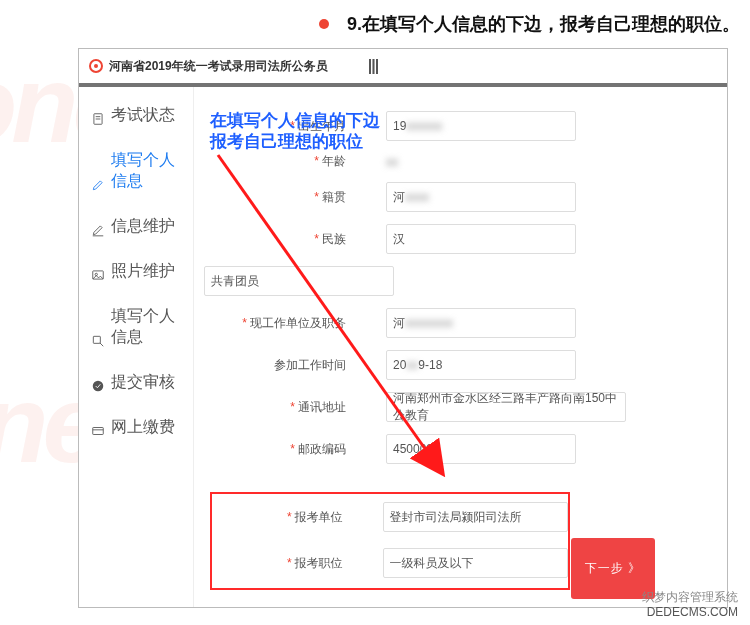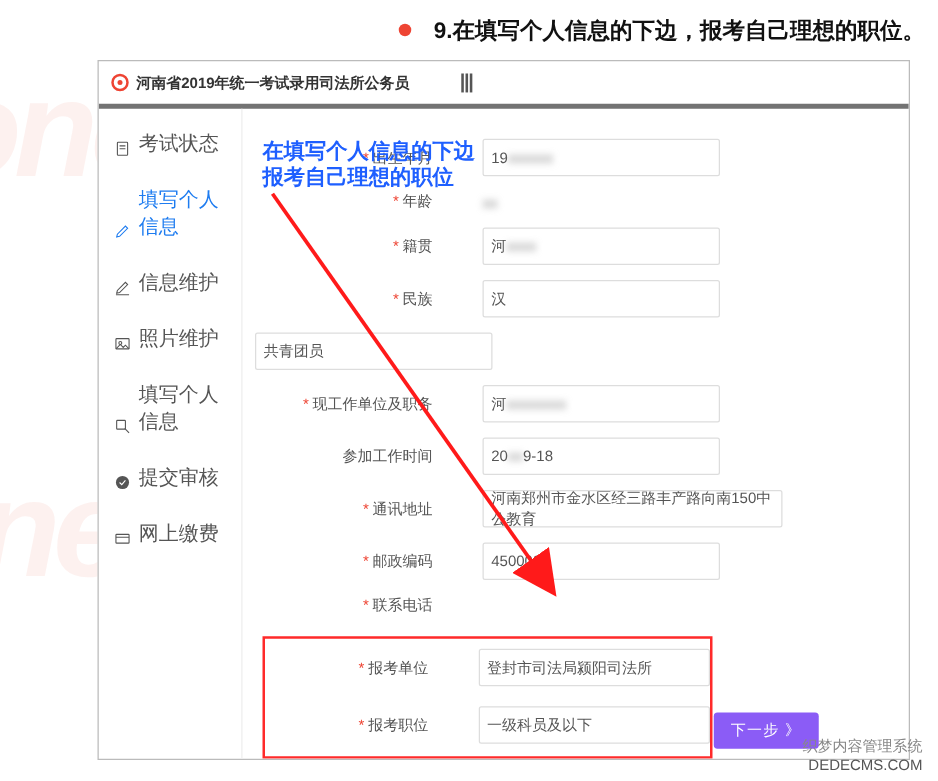--- a/index.html
+++ b/index.html
@@ -33,21 +33,21 @@
   .req { color: #e43; margin-right: 3px; }
   .val-box { width: 190px; height: 26px; border: 1px solid #ddd; border-radius: 2px; padding: 14px 6px; display: flex; align-items: center; color: #555; font-size: 12px; overflow: hidden; }
   .val-plain { color: #555; }
   .blur { filter: blur(3px); display: inline-block; color: #888; }
   
   .highlight-box { border: 2px solid #ff2a2a; padding: 8px 0 4px 0; margin-top: 16px; width: 360px; margin-left: 6px; }
   .highlight-box .row { margin-bottom: 16px; }
 
   .callout { position: absolute; top: 110px; left: 210px; color: #1e5fff; font-size: 17px; font-weight: 700; line-height: 1.25; z-index: 5; white-space: nowrap; }
 
-  .next-btn { position: absolute; right: 72px; bottom: 8px; background: #8b5cf6; color: #fff; border: none; border-radius: 3px; font-size: 12px; padding: 6px 14px; cursor: pointer; letter-spacing: 1px; }
+  .next-btn { position: absolute; right: 72px; bottom: 8px; background: #ef4444; color: #fff; border: none; border-radius: 3px; font-size: 12px; padding: 22px 14px; cursor: pointer; letter-spacing: 1px; }
 
   
   .arrow-svg { position: absolute; top: 120px; left: 210px; width: 260px; height: 380px; z-index: 4; pointer-events: none; }
 
   .footer { position: absolute; bottom: 4px; right: 12px; text-align: right; font-size: 12px; color: #888; line-height: 1.3; z-index: 3; }
   .footer a { color: #555; text-decoration: none; }
 </style>
 </head>
 <body>
 
@@ -194,21 +194,20 @@
       </div>
 
       <div class="row">
         <span class="lbl"><span class="req">*</span><span>邮政编码</span></span>
         <span class="val-box">
             <span>450008</span>
           </span>
       </div>
 
       <div class="row">
-        <span class="lbl"><span class="req">*</span><span>联系电话</span></span>
       </div>
 
       <div class="highlight-box">
         <div class="row">
           <span class="lbl" style="width:142px"><span class="req">*</span><span>报考单位</span></span>
           <span class="val-box">
               <span>登封市司法局颍阳司法所</span>
             </span>
         </div>
         <div class="row" style="margin-bottom:6px">

